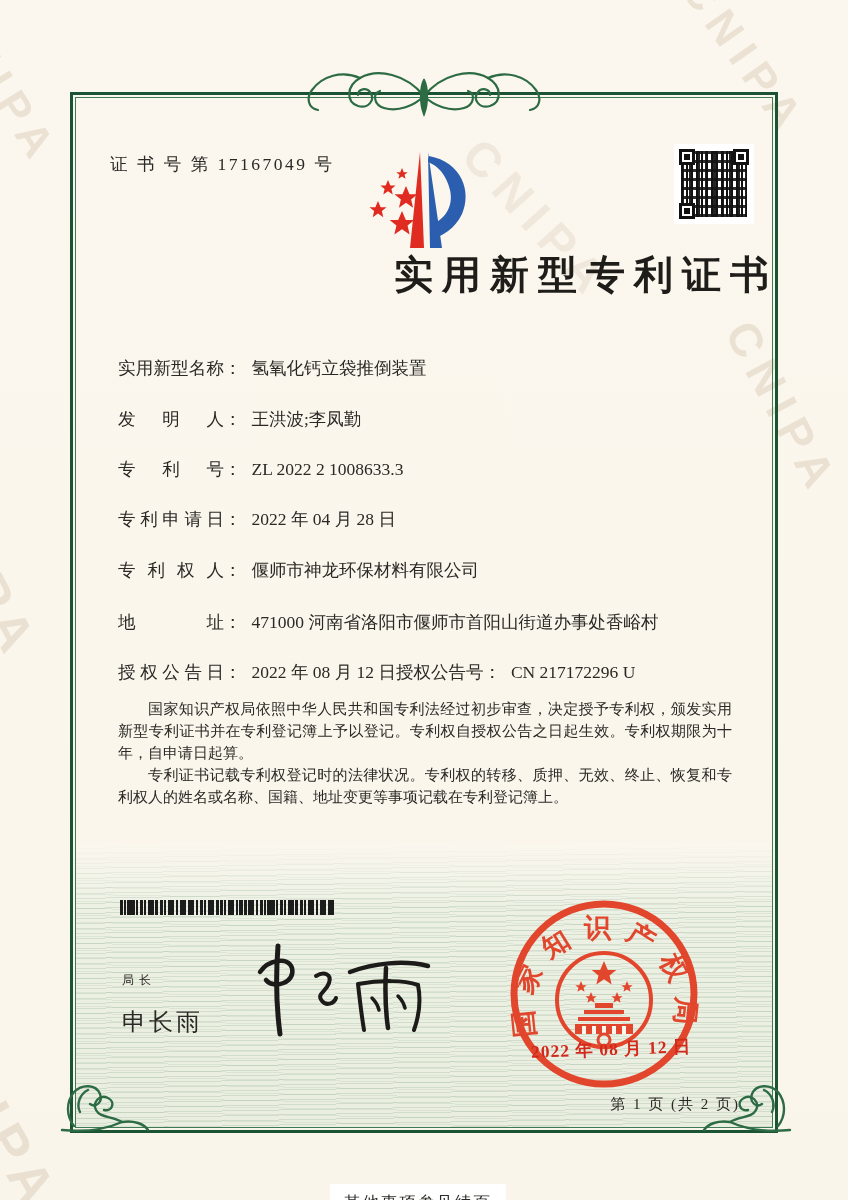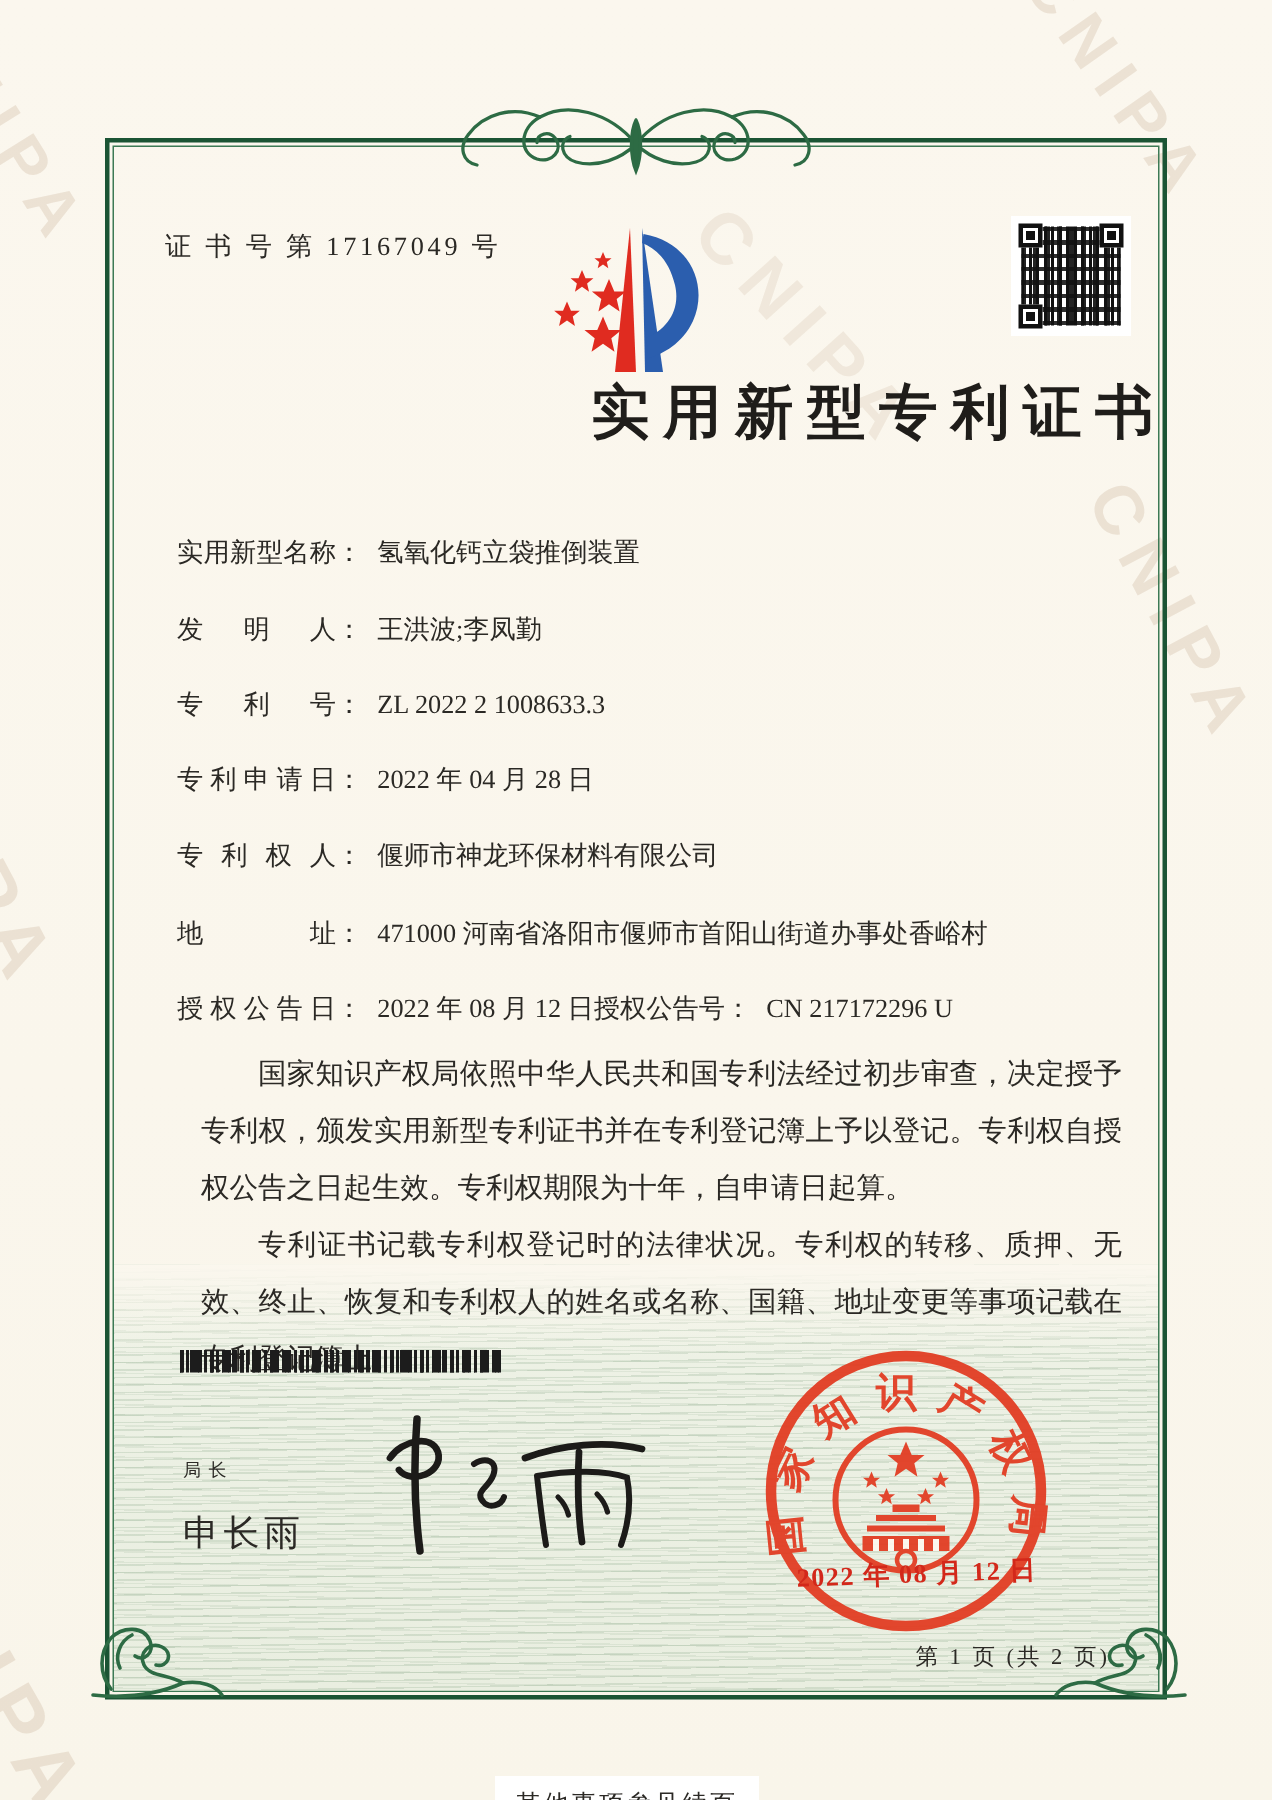--- a/index.html
+++ b/index.html
@@ -53,22 +53,22 @@
   .finder.tl { left:5px; top:5px; } .finder.tr { right:5px; top:5px; } .finder.bl { left:5px; bottom:5px; }
 
   .title { position:absolute; left:70px; top:248px; width:708px; text-align:right;
            font-size:39px; font-weight:bold; letter-spacing:9px; color:#1f1d1a; }
 
   .field { position:absolute; left:118px; font-size:17.5px; color:#2b2925; white-space:nowrap; }
   .flabel { display:inline-block; width:106px; text-align:justify; text-align-last:justify; }
   .fcolon { margin-right:10px; }
   .flabel2 { }
 
-  .paras { position:absolute; left:118px; top:698px; width:614px; font-size:19px;
-           line-height:38px; color:#2b2925; text-align:justify;margin-left:16px; }
+  .paras { position:absolute; left:118px; top:698px; width:614px; font-size:15px;
+           line-height:22px; color:#2b2925; text-align:justify; }
   .paras p { text-indent:2em; }
 
   .barcode { position:absolute; left:120px; top:900px; width:216px; height:15px;
     background:
       repeating-linear-gradient(90deg,#1c1c1c 0 2px, transparent 2px 4px),
       repeating-linear-gradient(90deg,#1c1c1c 0 3px, transparent 3px 10px),
       repeating-linear-gradient(90deg,#1c1c1c 0 1px, transparent 1px 7px); }
 
   .sig-title { position:absolute; left:122px; top:972px;  font-size:12px; letter-spacing:5px; color:#2b2925; }
   .sig-name  { position:absolute; left:122px; top:1006px; font-size:24px; letter-spacing:3px; color:#2b2925; }

